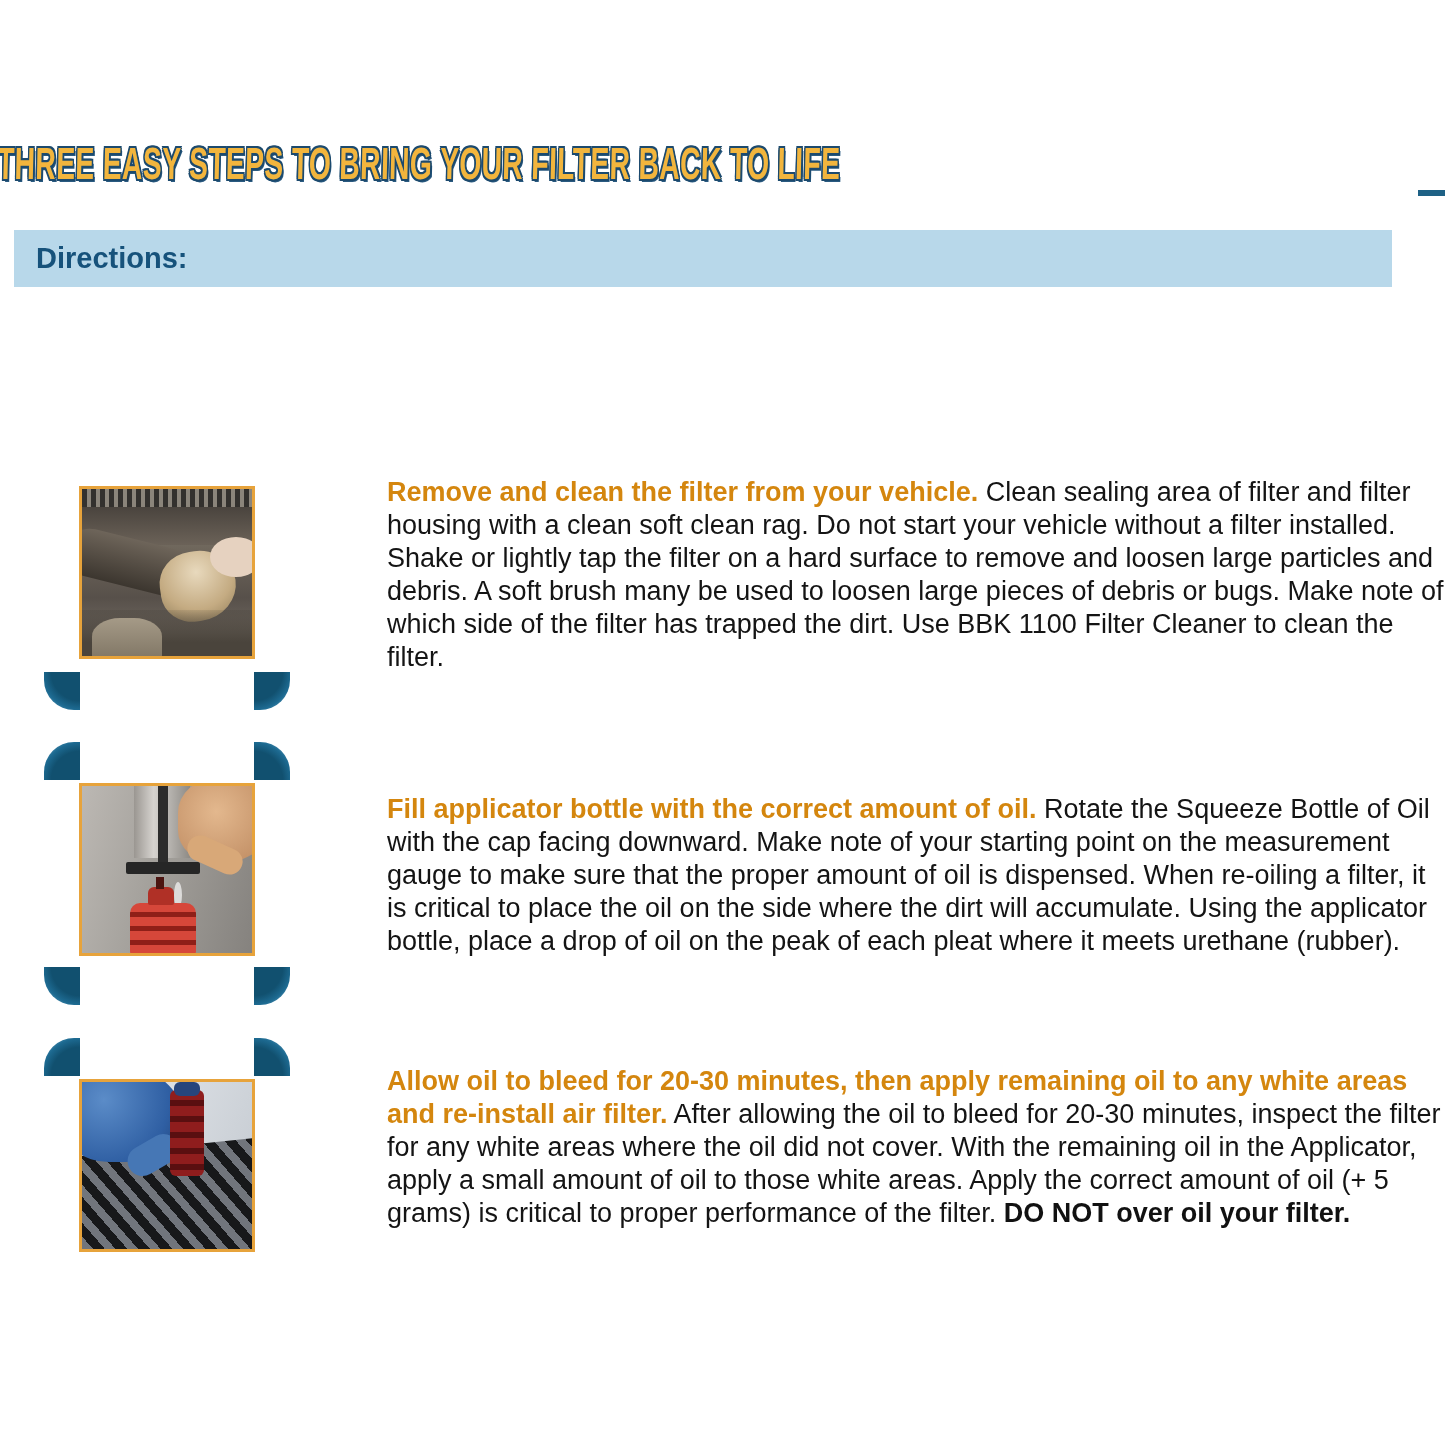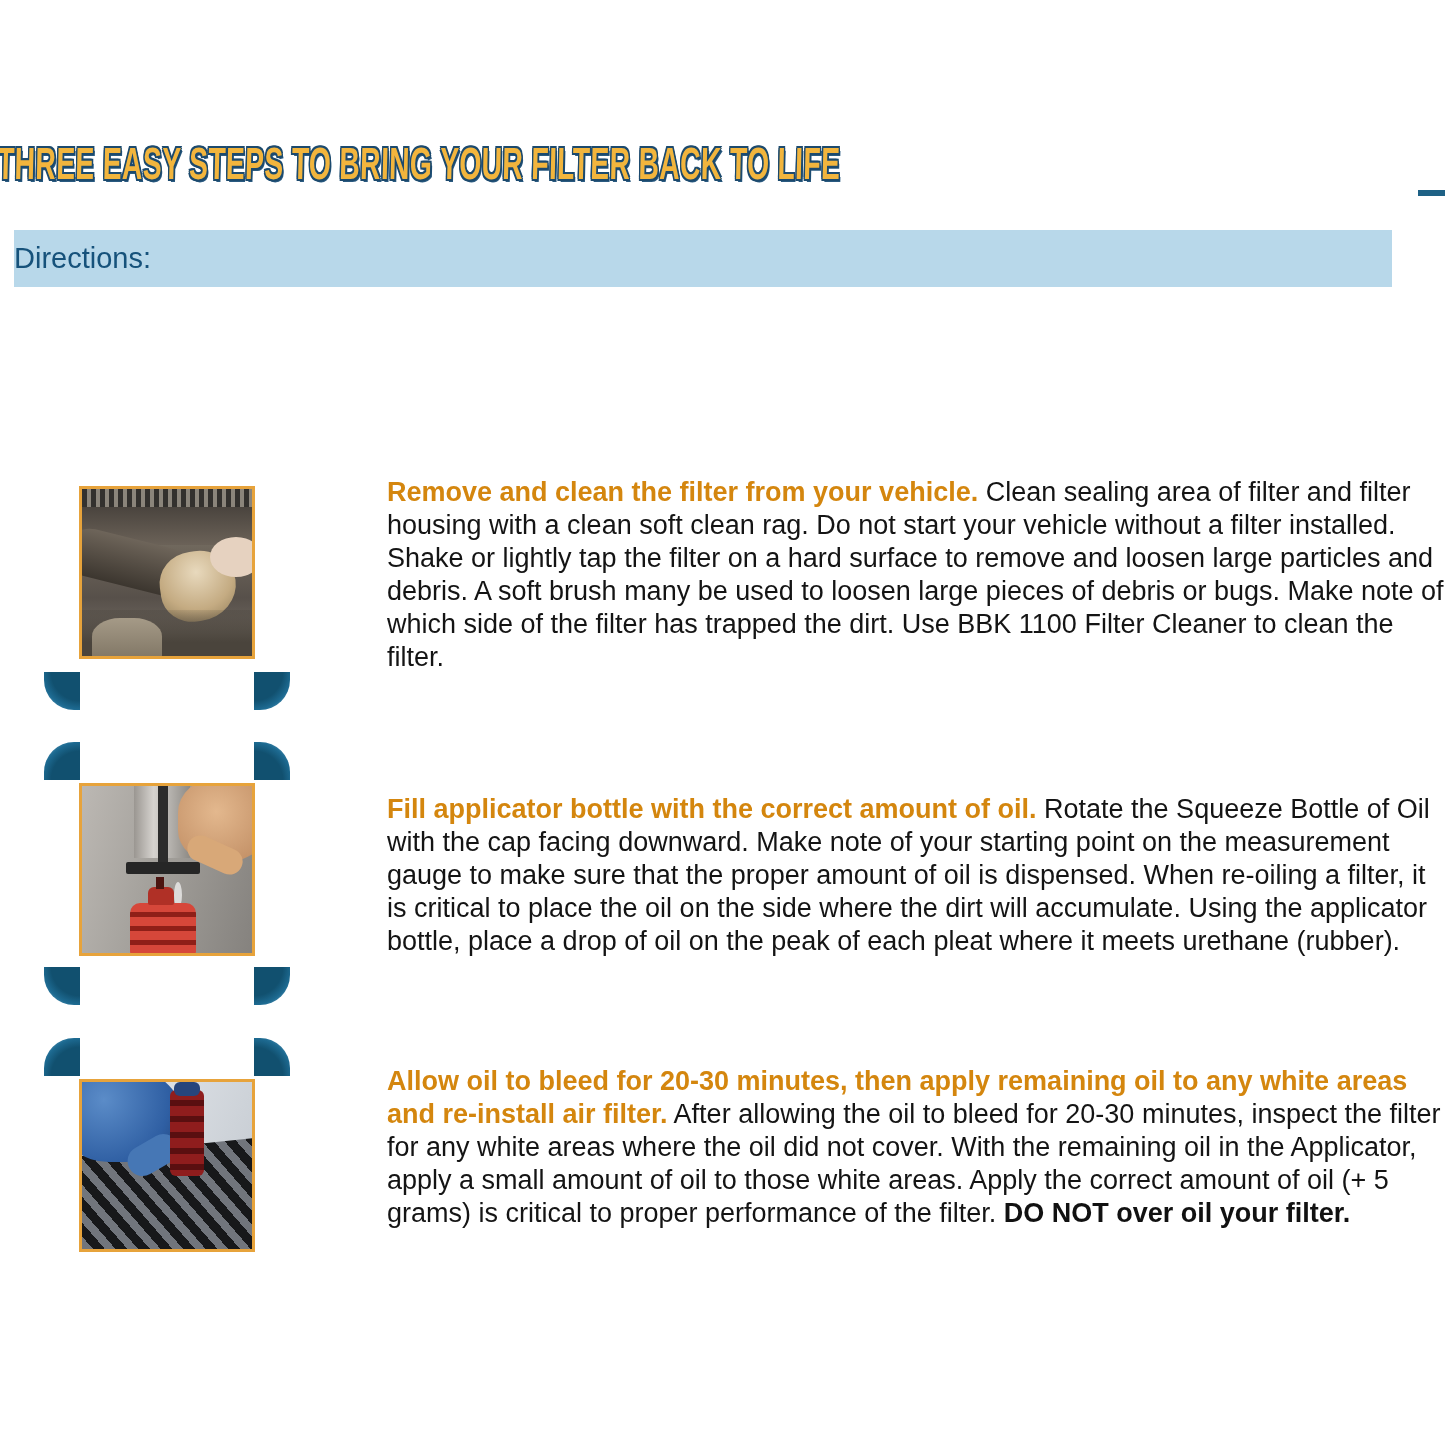--- a/index.html
+++ b/index.html
@@ -45,22 +45,22 @@
   }
 
   
   .directions-bar{
     position:absolute;top:230px;left:14px;
     width:1378px;height:57px;
     background:#b8d8ea;
     display:flex;align-items:center;
   }
   .directions-bar span{
-    font-size:29px;font-weight:normal;color:#16527b;
-    padding-left:0;
+    font-size:29px;font-weight:bold;color:#16527b;
+    padding-left:22px;
   }
 
   
   .step-row{
     position:absolute;left:13px;
     display:flex;align-items:center;gap:44px;
   }
   .row-1{top:440px;}
   .row-2{top:742px;}
   .row-3{top:1038px;}

